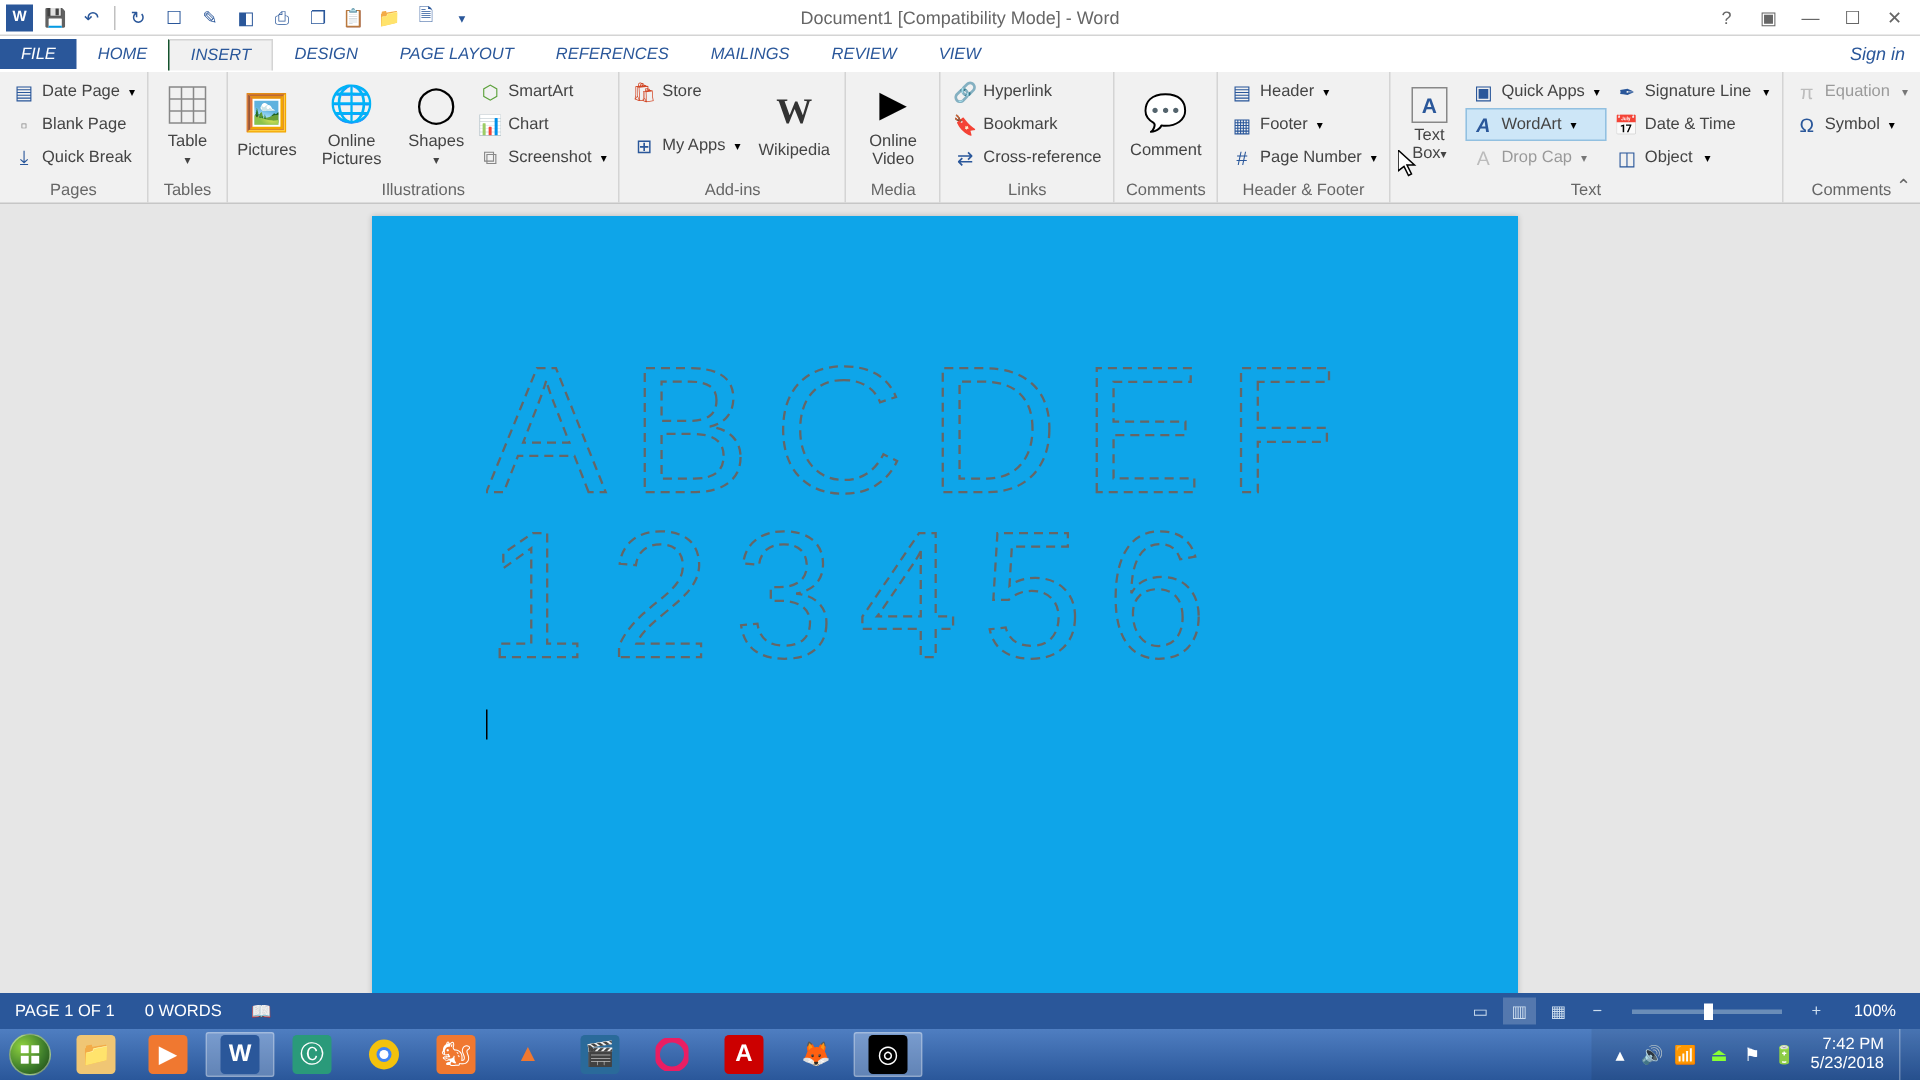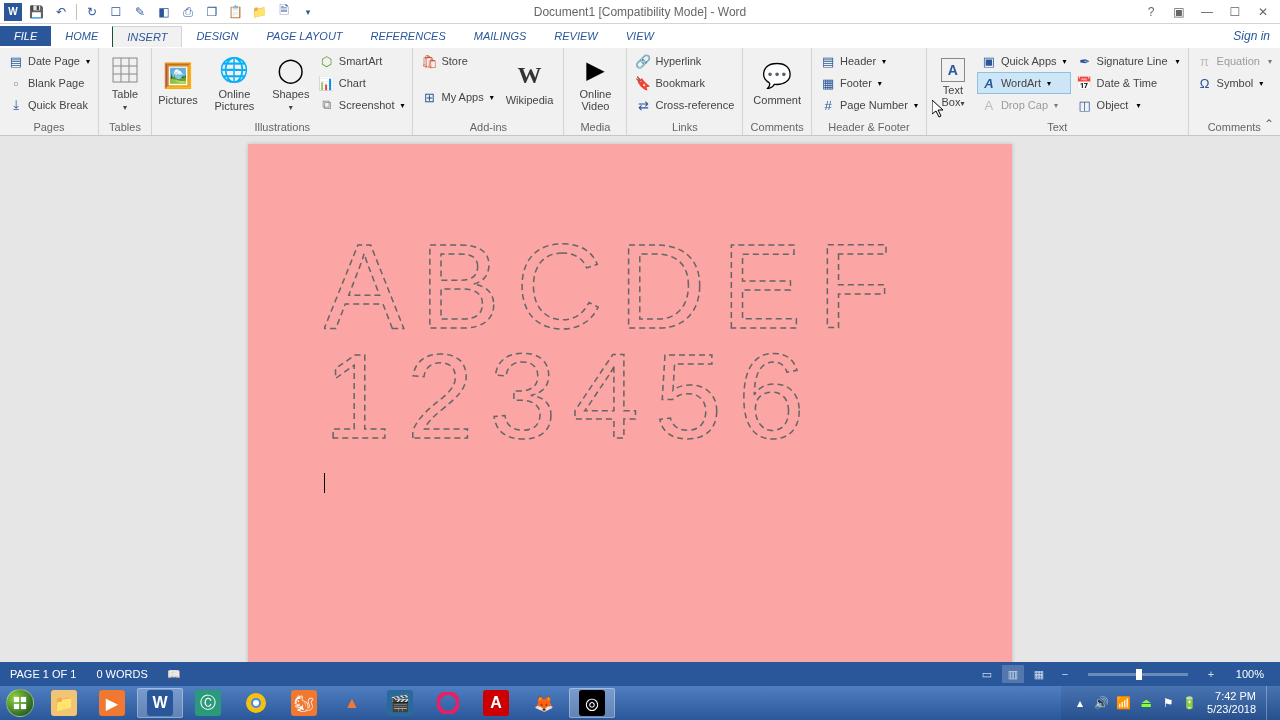--- a/index.html
+++ b/index.html
@@ -28,21 +28,21 @@
   .bigbtn .blabel { font-size: 11px; color: #444; text-align: center; line-height: 1.1; margin-top: 2px; }
   .smallbtn { display: flex; align-items: center; gap: 4px; padding: 2px 4px; cursor: pointer; height: 22px; white-space: nowrap; }
   .smallbtn .sicon { width: 16px; height: 16px; display: flex; align-items: center; justify-content: center; font-size: 13px; }
   .smallbtn .slabel { font-size: 11px; color: #444; }
   .smallbtn.hover { background: #cde6f7; border: 1px solid #92c0e0; padding: 1px 3px; }
   .smallbtn.disabled { opacity: 0.5; }
   .col { display: flex; flex-direction: column; gap: 0px; }
   .collapse { position: absolute; right: 6px; bottom: 4px; cursor: pointer; color: #666; }
   
   .workspace { position: absolute; top: 136px; left: 0; right: 0; bottom: 58px; background: #e6e6e6; overflow: hidden; }
-  .page { position: absolute; left: 248px; top: 8px; width: 764px; height: 520px; background: #fca5a5; box-shadow: 0 0 4px rgba(0,0,0,0.2); padding: 84px 76px; }
+  .page { position: absolute; left: 248px; top: 8px; width: 764px; height: 520px; background: #0ea5e9; box-shadow: 0 0 4px rgba(0,0,0,0.2); padding: 84px 76px; }
   .cursor-line { height: 20px; margin-top: 12px; }
   .text-cursor { display: inline-block; width: 1px; height: 20px; background: #000; }
   
   
   .trace-text { font-family: Arial, sans-serif; font-size: 120px; font-weight: 400; fill: none; stroke: #666; stroke-width: 1.5; stroke-dasharray: 6 4; letter-spacing: 16px; }
   
   .statusbar { position: absolute; bottom: 34px; left: 0; right: 0; height: 24px; background: #2a579a; color: #fff; display: flex; align-items: center; font-size: 11px; text-align: center; }
   .statusbar .sitem { padding: 0 10px; }
   .statusbar .right { position: absolute; right: 6px; display: flex; align-items: center; gap: 4px; }
   .viewbtn { width: 22px; height: 18px; display: flex; align-items: center; justify-content: center; cursor: pointer; color: #cde; }

